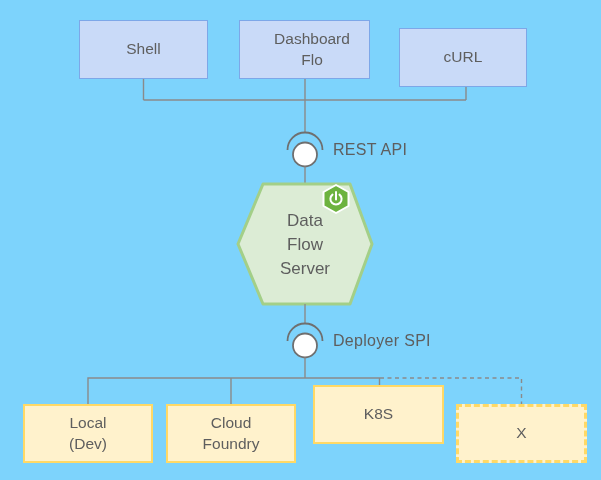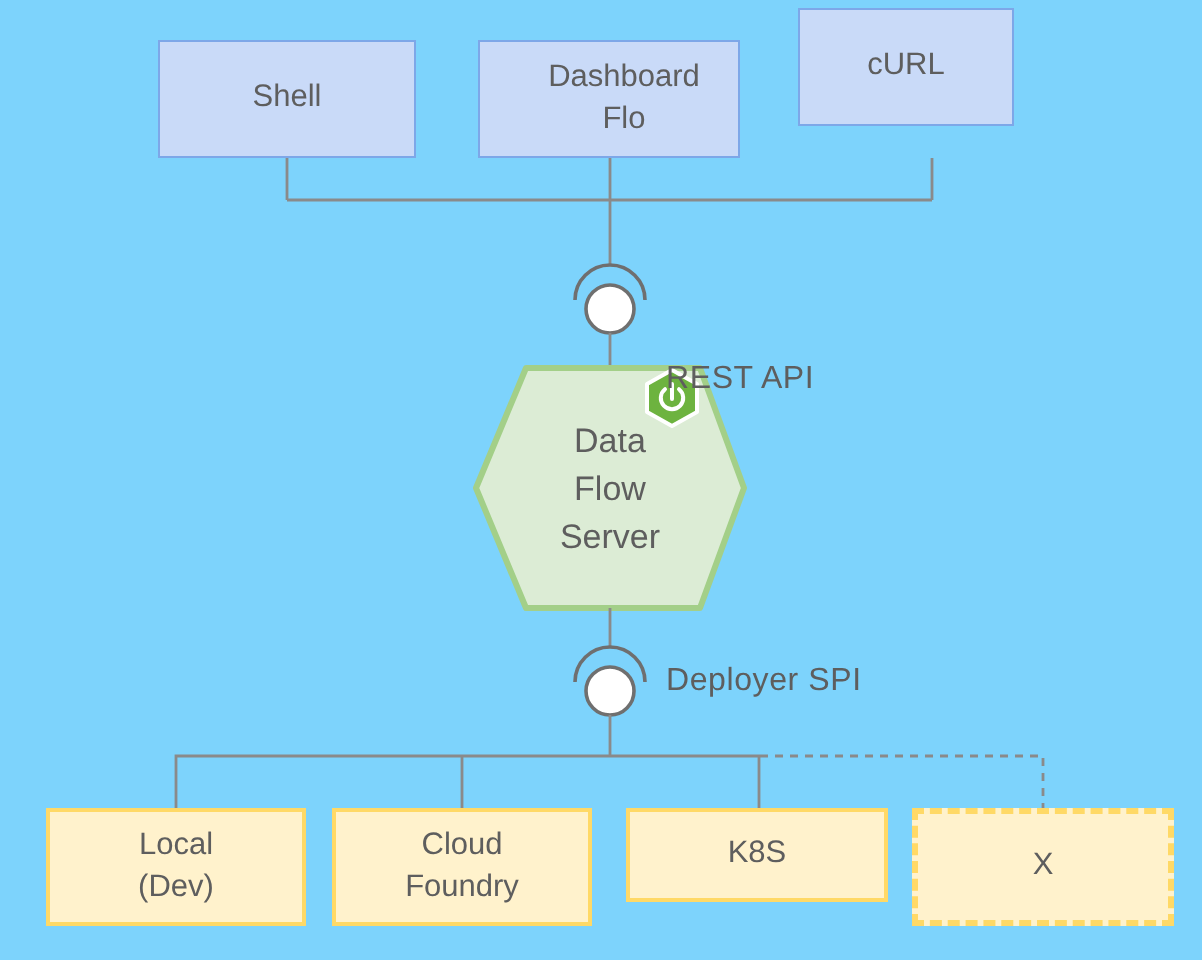--- a/index.html
+++ b/index.html
@@ -128,29 +128,29 @@
       <circle cx="305" cy="345.5" r="12"></circle>
     </g>
 
     <path class="wire" d="M305 357.5 V378 M88 404 V378 H380 M231 378 V404 M379.5 378 V404"></path>
     <path class="wire dashed" d="M380 378 H521.5 V404"></path>
   </svg>
 
   <div class="node client" style="left:79px; top:20px; width:129px; height:59px;">Shell</div>
   <div class="node client" style="left:239px; top:20px; width:131px; height:59px;padding-left:15px;">Dashboard
 Flo</div>
-  <div class="node client" style="left:399px; top:4px; width:108px; height:59px;">cURL</div>
+  <div class="node client" style="left:399px; top:28px; width:128px; height:59px;">cURL</div>
 
-  <div class="iface-label" style="left:333px; top:141px;margin-top:40px;">REST API</div>
+  <div class="iface-label" style="left:333px; top:141px;">REST API</div>
   <div class="iface-label" style="left:333px; top:332px;text-align:right;">Deployer SPI</div>
 
   <div class="hex-label">Data
 Flow
 Server</div>
 
   <div class="node platform" style="left:23px; top:404px; width:130px; height:59px;">Local
 (Dev)</div>
   <div class="node platform" style="left:166px; top:404px; width:130px; height:59px;">Cloud
 Foundry</div>
-  <div class="node platform" style="left:313px; top:404px; width:131px; height:47px;">K8S</div>
+  <div class="node platform" style="left:313px; top:385px; width:131px; height:59px;">K8S</div>
   <div class="node platform dashed-border" style="left:456px; top:404px; width:131px; height:59px;">X</div>
 
 </div>
 
 </body></html>

